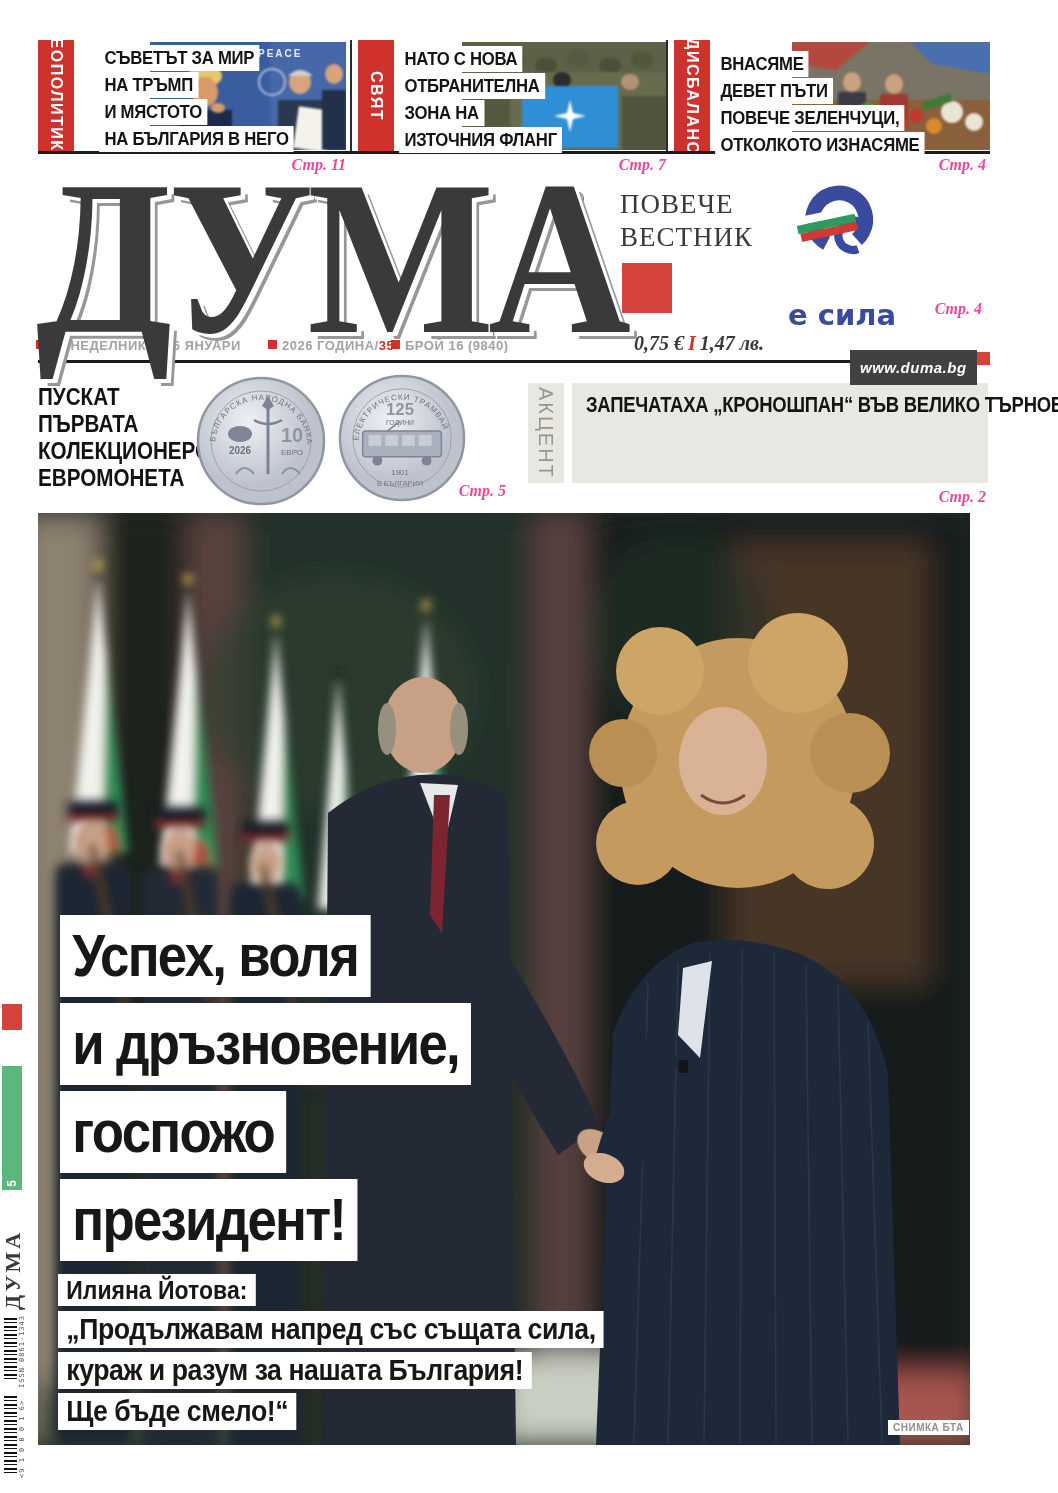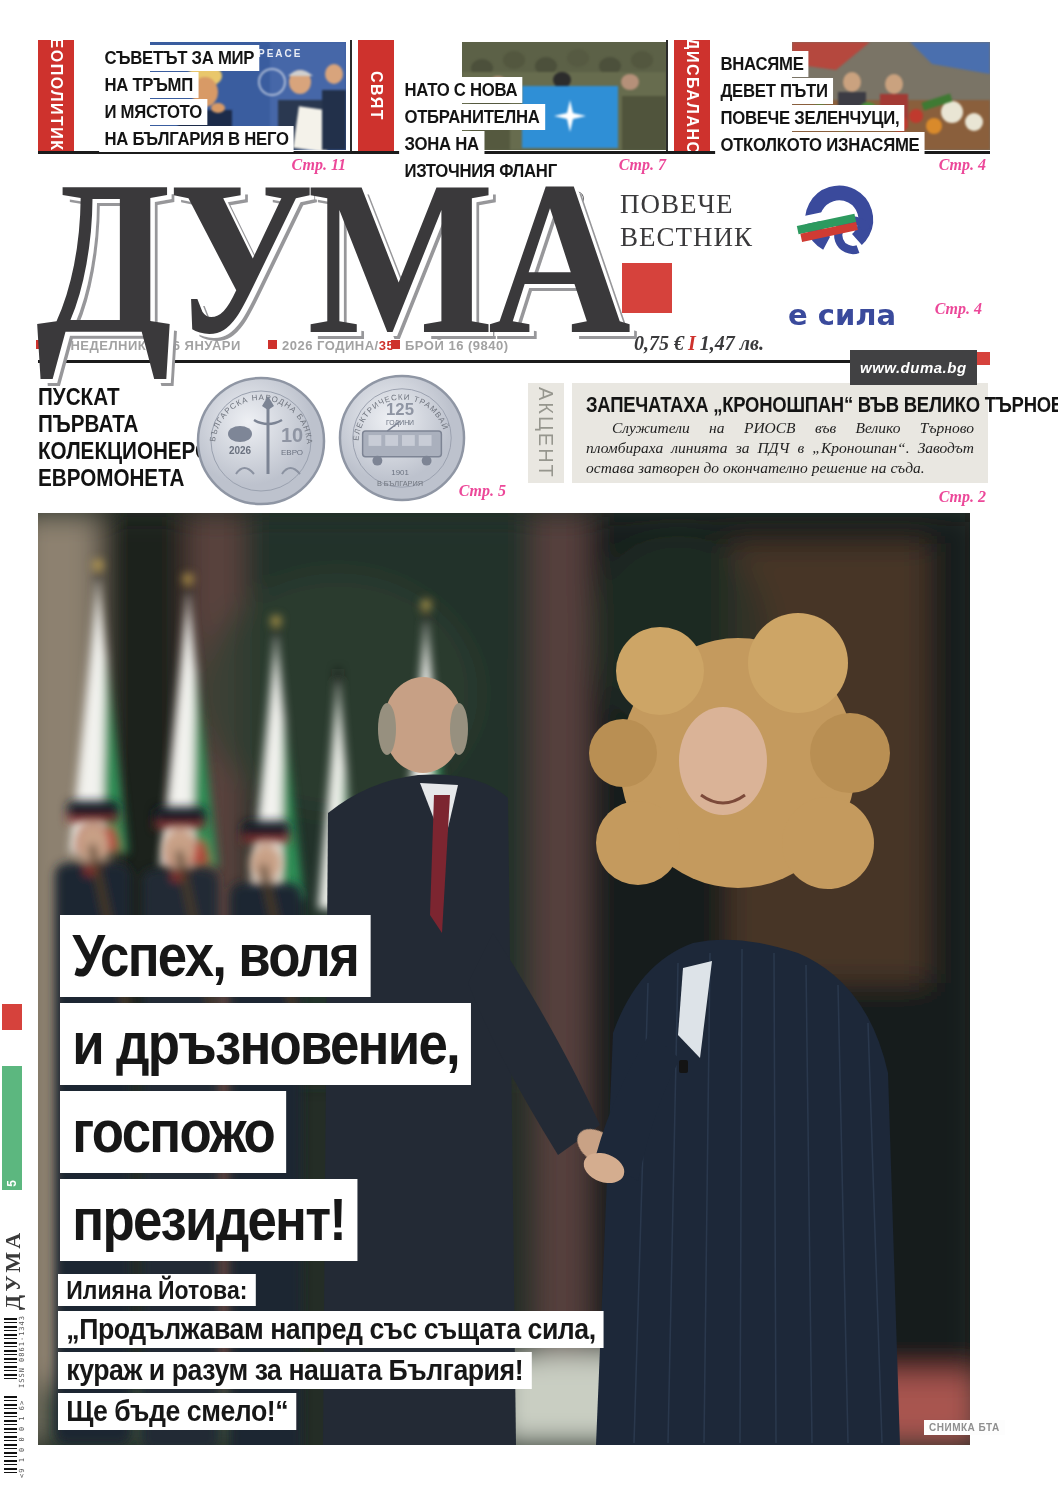--- a/index.html
+++ b/index.html
@@ -45,21 +45,21 @@
           transform:scaleX(.84);transform-origin:left center;letter-spacing:-.3px;}
   .akbody{font:italic 15.5px/1.3 "Liberation Serif",serif;color:#1e1e1e;text-align:justify;text-indent:26px;}
   
   .hline{background:#fff;color:#171717;font:700 60px/82px "Liberation Sans",sans-serif;padding:0 14px;
          white-space:nowrap;transform:scaleX(.88);transform-origin:left top;letter-spacing:-2px;z-index:5;}
   .kicker{background:#fff;color:#171717;font:700 25px/32px "Liberation Sans",sans-serif;padding:0 9px;
           white-space:nowrap;transform:scaleX(.92);transform-origin:left top;z-index:5;}
   .qline{background:#fff;color:#171717;font:700 29px/37px "Liberation Sans",sans-serif;padding:0 9px;
          white-space:nowrap;transform:scaleX(.92);transform-origin:left top;letter-spacing:-.5px;z-index:5;}
   .credit{background:#fdfdfd;color:#8f8f8f;font:700 10px/13px "Liberation Sans",sans-serif;
-          padding:1px 5px;letter-spacing:.5px;z-index:5;margin-left:36px;}
+          padding:1px 5px;letter-spacing:.5px;z-index:5;}
   
   .vtextup{writing-mode:vertical-rl;transform:rotate(180deg);}
   .spinetitle{font:700 22px "Liberation Serif",serif;color:#3a3a3a;letter-spacing:3px;}
   .greenblk{background:#5cb77f;color:#fff;font:700 12px "Liberation Sans",sans-serif;
             display:flex;align-items:flex-end;justify-content:center;padding-bottom:3px;box-sizing:border-box;}
   .barcode{width:13px;background:repeating-linear-gradient(180deg,#111 0 2px,#fff 2px 4px,#111 4px 5px,#fff 5px 8px);}
   .bctext{font:400 7px "DejaVu Sans Mono",monospace;color:#555;letter-spacing:1px;}
 </style>
 </head>
 <body>
@@ -117,21 +117,21 @@
       <rect x="0" y="30" width="204" height="78" fill="#676c4e"></rect>
       <ellipse cx="36" cy="42" rx="9" ry="8" fill="#b59079"></ellipse>
         <ellipse cx="100" cy="38" rx="9" ry="8" fill="#2c2c2c"></ellipse>
       <ellipse cx="168" cy="40" rx="9" ry="8" fill="#b59079"></ellipse>
       <rect x="60" y="44" width="96" height="62" fill="#2f8fd6"></rect>
       <polygon points="108,58 111,71 124,74 111,77 108,90 105,77 92,74 105,71" fill="#ffffff"></polygon>
       <rect x="8" y="52" width="40" height="56" fill="#55593f"></rect>
         <rect x="160" y="54" width="44" height="54" fill="#50543c"></rect>
     </g>
   </svg>
-  <div class="abs tlines" style="left:400px;top:47px;margin-top:31px;">
+  <div class="abs tlines" style="left:400px;top:47px;">
     <span class="tline">НАТО С НОВА</span>
     <span class="tline">ОТБРАНИТЕЛНА</span>
     <span class="tline">ЗОНА НА</span>
     <span class="tline">ИЗТОЧНИЯ ФЛАНГ</span>
   </div>
   <div class="abs vdiv" style="left:666px;top:40px;"></div>
 
   <div class="abs slabel" style="left:674px;top:40px;">ДИСБАЛАНС</div>
   <svg class="abs tphoto" style="left:792px;top:42px;" width="198" height="108" viewBox="0 0 198 108">
     <rect width="198" height="108" fill="#7a7466"></rect>
@@ -254,21 +254,20 @@
       <circle cx="90" cy="88" r="5" fill="#7d8494"></circle>
     <line x1="50" y1="58" x2="63" y2="48" stroke="#7d8494" stroke-width="1.5"></line>
     <text x="63" y="103" font-size="8" text-anchor="middle" fill="#6b7280">1901</text>
     <text x="63" y="114" font-size="7.5" text-anchor="middle" fill="#70757f">В БЪЛГАРИЯ</text>
   </svg>
   <div class="abs pref" style="left:436px;top:482px;width:70px;">Стр. 5</div>
 
   <div class="abs aklabel" style="left:528px;top:383px;">АКЦЕНТ</div>
   <div class="abs akbox" style="left:572px;top:383px;width:416px;height:100px;"></div>
   <div class="abs akhead" style="left:586px;top:394px;">ЗАПЕЧАТАХА „КРОНОШПАН“ ВЪВ ВЕЛИКО ТЪРНОВО</div>
-  <div class="abs akbody" style="left:586px;top:418px;width:388px;">Служители на РИОСВ във Велико Търново пломбираха линията за ПДЧ в „Кроношпан“. Заводът остава затворен до окончателно решение на съда.</div>
   <div class="abs pref" style="left:912px;top:488px;width:74px;">Стр. 2</div>
 
   <svg class="abs" style="left:38px;top:513px;z-index:1;" width="932" height="932" viewBox="0 0 932 932">
     <defs>
       <filter id="b6" x="-20%" y="-20%" width="140%" height="140%">
           <feGaussianBlur stdDeviation="5"></feGaussianBlur>
         </filter>
       <filter id="b14" x="-20%" y="-20%" width="140%" height="140%">
           <feGaussianBlur stdDeviation="14"></feGaussianBlur>
         </filter>

